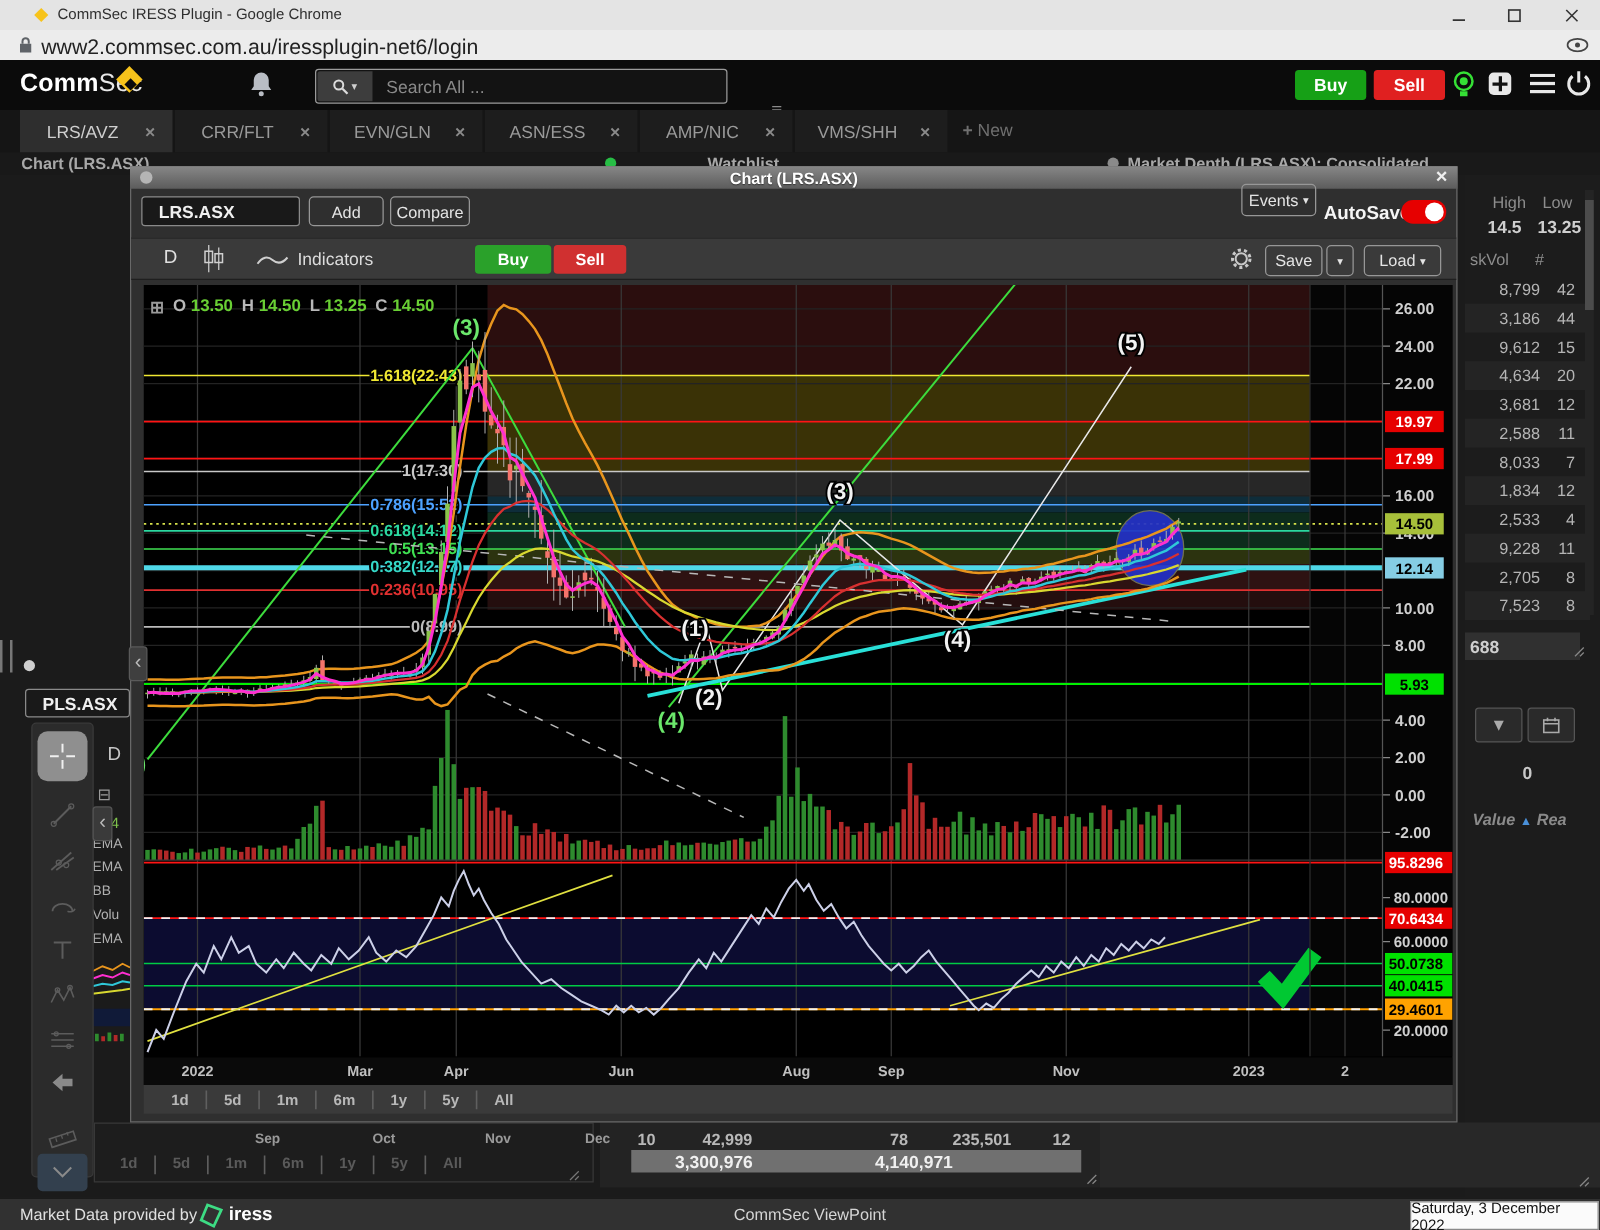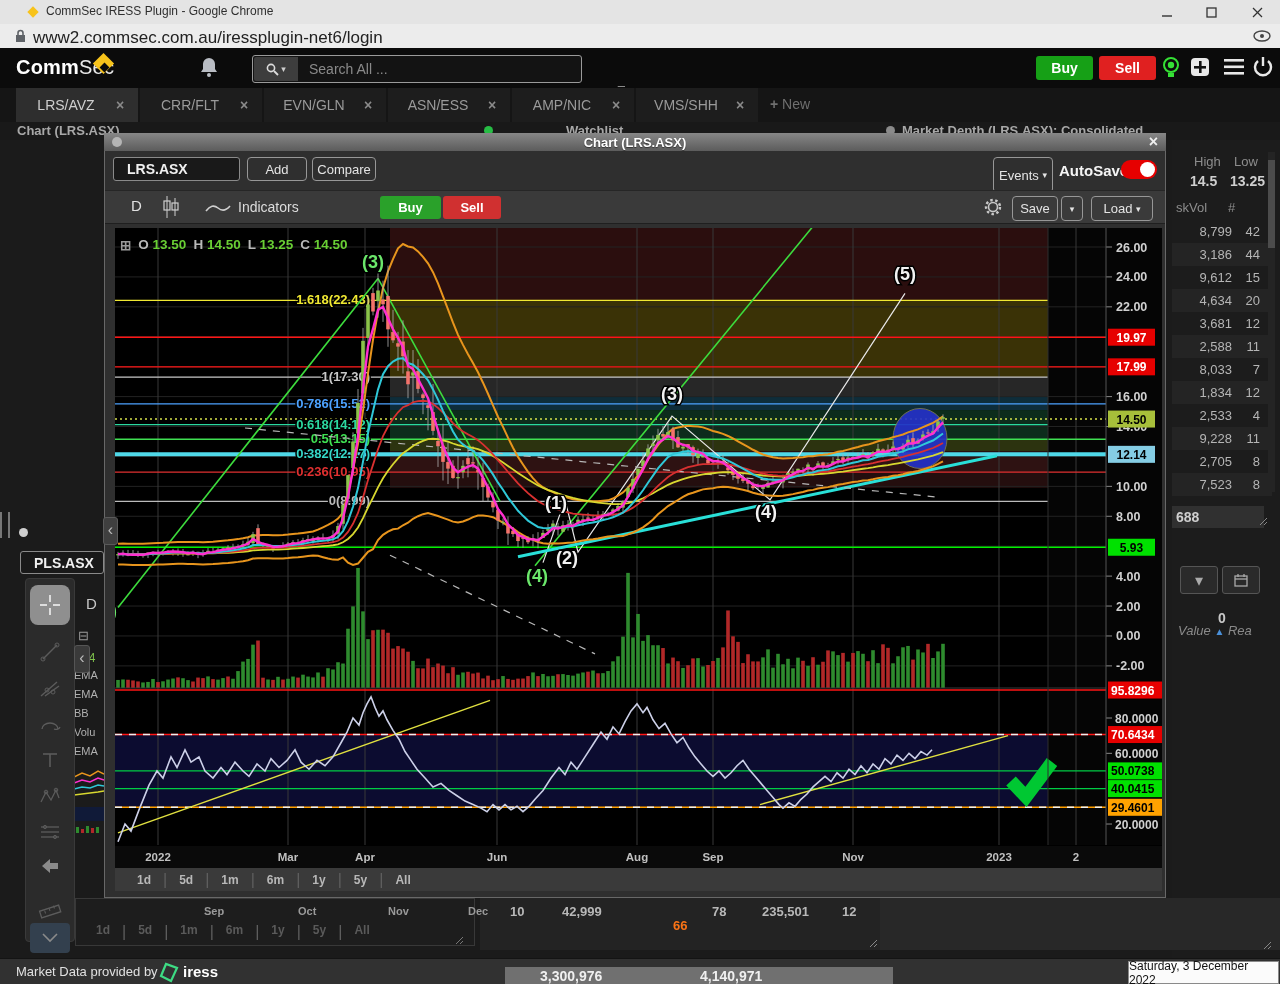--- a/index.html
+++ b/index.html
@@ -59,21 +59,21 @@
   #ohlc .k{color:#b8b8b8;}#ohlc .v{color:#69cf34;}
   
   #plswin{left:14px;top:525px;width:90px;height:420px;z-index:2;overflow:hidden;}
   #toolpanel{left:25px;top:578px;width:48px;height:362px;background:#2b2b2b;border:1px solid #3a3a3a;border-radius:4px;z-index:2;}
   .tool{position:absolute;left:4px;width:40px;height:30px;display:flex;align-items:center;justify-content:center;}
   #plsbottom{left:75px;top:898px;width:400px;height:48px;background:#1d1d1d;border:1px solid #383838;box-sizing:border-box;z-index:2;}
   .plsmonth{position:absolute;top:6px;font-size:11px;font-weight:bold;color:#9a9a9a;}
   .tfdim .tf{color:#5a5a5a;}
   
   #botmid{left:480px;top:898px;width:400px;height:52px;background:#232323;z-index:1;}
-  #botbar{left:505px;top:920px;width:388px;height:18px;background:#707070;z-index:2;margin-top:47px;}
+  #botbar{left:505px;top:920px;width:360px;height:18px;background:#707070;z-index:2;}
   #botright{left:880px;top:898px;width:400px;height:52px;background:#282828;}
   #statusbar{left:0;top:958px;width:1280px;height:26px;background:#313131;border-top:1px solid #141414;box-sizing:border-box;}
   #datebox{left:1128px;top:961px;width:149px;height:21px;background:#fbfbfb;border:1px solid #8a8a8a;z-index:6;
     display:flex;align-items:center;justify-content:center;font-size:12px;color:#111;}
   #chart-svg text{font-family:"Liberation Sans",sans-serif;}
 </style>
 </head>
 <body>
 
 <div class="abs" id="titlebar">
@@ -258,21 +258,21 @@
     </div>
   <div class="abs minibtn" style="left:50px;top:426px">
     <svg width="14" height="13">
         <rect x="1" y="2" width="12" height="10" fill="none" stroke="#aaa" stroke-width="1.3"></rect>
         <line x1="1" y1="5" x2="13" y2="5" stroke="#aaa" stroke-width="1.3"></line>
         <line x1="4" y1="0" x2="4" y2="3" stroke="#aaa" stroke-width="1.3"></line>
         <line x1="10" y1="0" x2="10" y2="3" stroke="#aaa" stroke-width="1.3"></line>
       </svg>
   </div>
   <b class="abs" style="left:46px;top:470px;font-size:14px;color:#c8c8c8">0</b>
-  <span class="abs" style="left:6px;top:483px;font-size:13px;font-weight:normal;font-style:italic;color:#8a8a8a">
+  <span class="abs" style="left:6px;top:508px;font-size:13px;font-weight:bold;font-style:italic;color:#8a8a8a">
     <span>Value</span>
     <span style="color:#4a90d9;font-size:10px">▲</span>
     <span>Rea</span>
   </span>
 </div>
 
 <div class="abs" style="left:0;top:512px;width:6px;height:26px;border-left:2px solid #777;border-right:2px solid #777"></div>
 <div class="abs" id="plswin">
   <div class="abs dot" style="left:5px;top:3px;width:9px;height:9px;background:#cfcfcf"></div>
   <div class="abs input" style="left:6px;top:26px;width:84px;height:23px">PLS.ASX</div>
@@ -375,21 +375,21 @@
 
 <div class="abs" id="chartwin"></div>
 <div class="abs" id="wintitle">
   <div class="abs dot" style="left:8px;top:4px;width:10px;height:10px;background:#b5b5b5"></div>
   <div class="t">Chart (LRS.ASX)</div>
   <div class="abs" style="right:8px;top:0;font-size:16px;font-weight:bold;color:#efefef">×</div>
 </div>
 <div class="abs input" style="left:113px;top:157px;width:127px;height:24px;z-index:4">LRS.ASX</div>
 <div class="abs obtn" style="left:247px;top:157px;width:60px;height:24px;z-index:4">Add</div>
 <div class="abs obtn" style="left:312px;top:157px;width:64px;height:24px;z-index:4">Compare</div>
-<div class="abs obtn" style="left:993px;top:157px;width:60px;height:36px;z-index:4"><span>Events</span>&nbsp;<span style="font-size:9px">▾</span></div>
+<div class="abs obtn" style="left:993px;top:147px;width:60px;height:26px;z-index:4"><span>Events</span>&nbsp;<span style="font-size:9px">▾</span></div>
 <b class="abs" style="left:1059px;top:162px;font-size:15px;color:#f5f5f5;z-index:4">AutoSave</b>
 <div class="abs toggle" style="left:1121px;top:160px;z-index:4">
     <div class="knob"></div>
   </div>
 <div class="abs" id="toolrow"></div>
 <span class="abs" style="left:131px;top:197px;font-size:15px;color:#e0e0e0;z-index:5">D</span>
 <svg class="abs" style="left:162px;top:196px;z-index:5" width="18" height="22">
   <line x1="5" y1="0" x2="5" y2="22" stroke="#cfcfcf" stroke-width="1"></line>
     <rect x="2" y="5" width="6" height="9" fill="none" stroke="#cfcfcf" stroke-width="1.2"></rect>
   <line x1="13" y1="2" x2="13" y2="20" stroke="#cfcfcf" stroke-width="1"></line>

